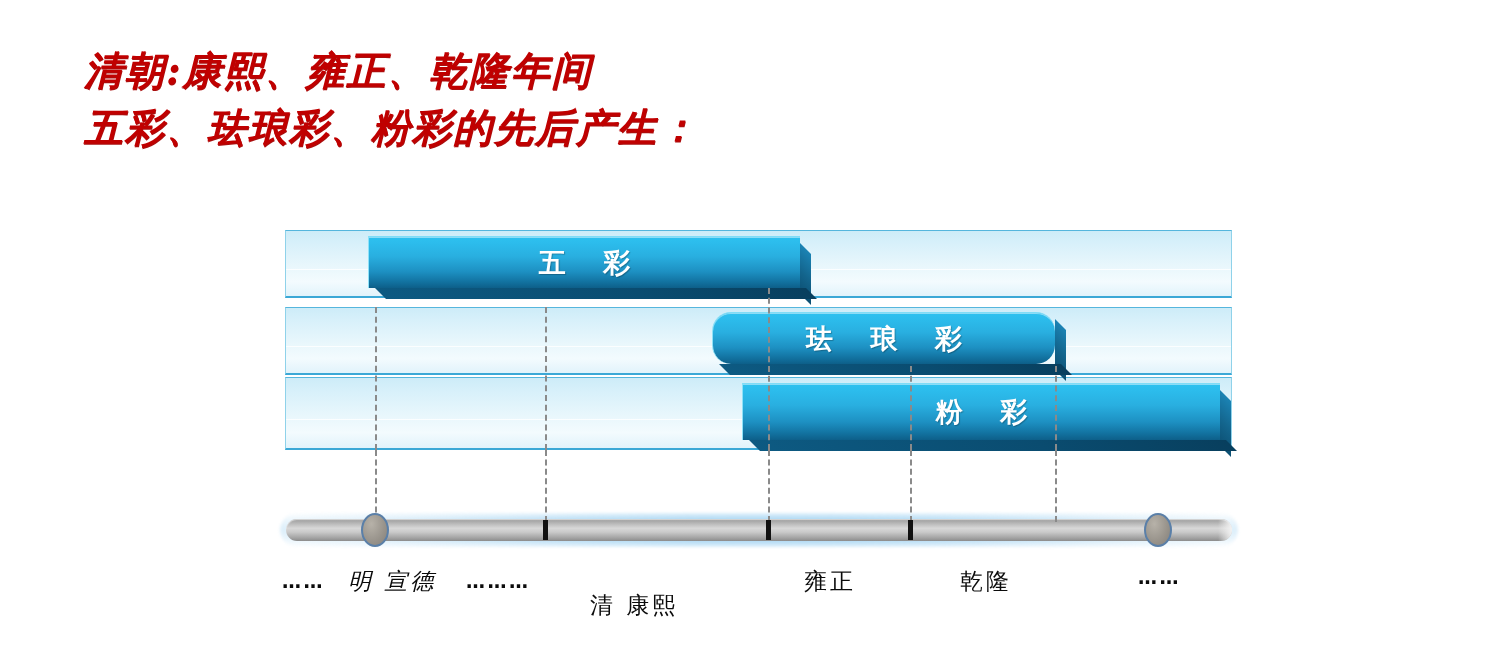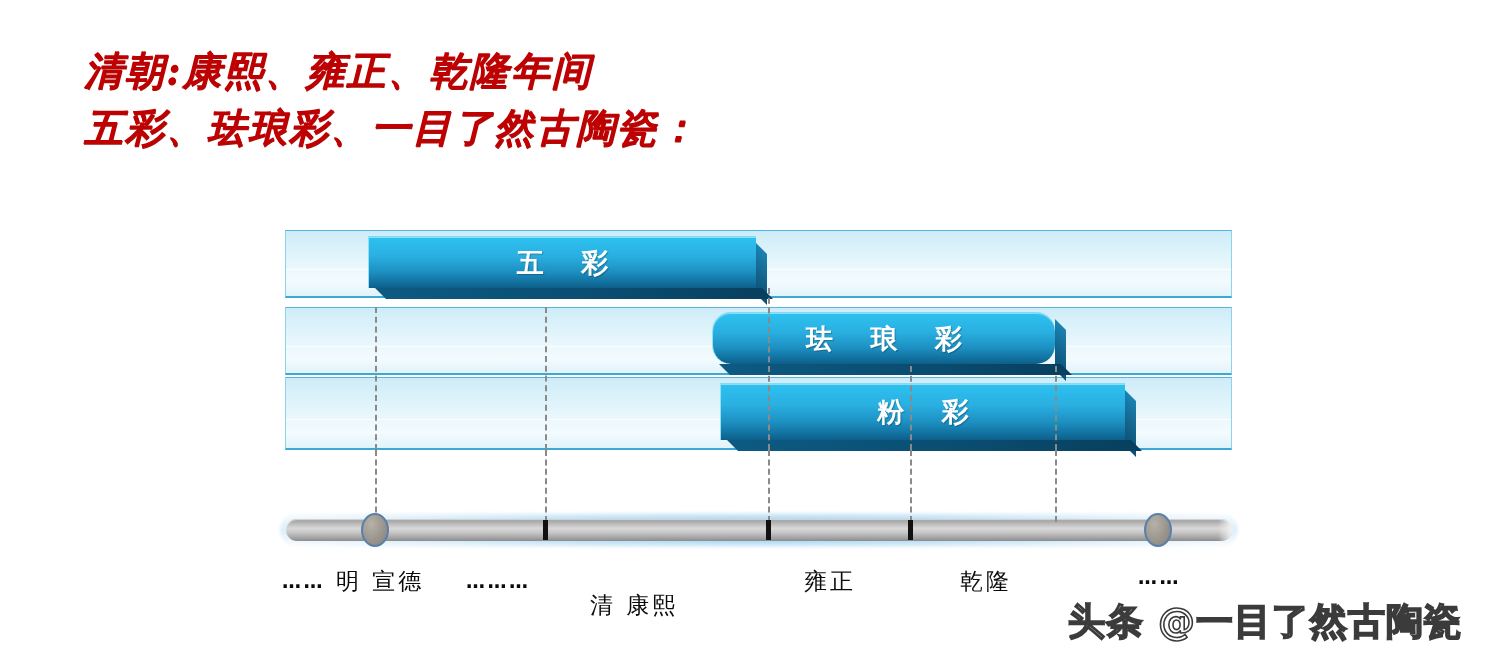--- a/index.html
+++ b/index.html
@@ -119,23 +119,23 @@
     color: #ffffff;
     font-family: "DejaVu Sans", "Liberation Sans", sans-serif;
     font-size: 27px;
     font-weight: bold;
     letter-spacing: 14px;
     text-indent: 14px;
     text-shadow: 1px 1px 1px rgba(0,0,0,0.25);
     white-space: nowrap;
   }
 
-  .bar.b0 { left: 83px;  top: 6px;  width: 388px; height: 52px; }
+  .bar.b0 { left: 83px;  top: 6px;  width: 432px; height: 52px; }
   .bar.b1 { left: 427px; top: 82px; width: 343px; height: 52px; border-radius: 19px; }
-  .bar.b2 { left: 435px; top: 153px; width: 405px; height: 57px; }
+  .bar.b2 { left: 457px; top: 153px; width: 478px; height: 57px; }
 
   
   .dash {
     position: absolute;
     width: 0;
     border-left: 2px dashed #8a8a8a;
     z-index: 5;
   }
 
   
@@ -237,21 +237,21 @@
     opacity: 0.92;
   }
 </style>
 </head>
 <body>
 
 <div id="stage">
 
   <div class="title-block">
     <div class="title-line">清朝:康熙、雍正、乾隆年间</div>
-    <div class="title-line">五彩、珐琅彩、一目了然古陶瓷：</div>
+    <div class="title-line">五彩、珐琅彩、粉彩的先后产生：</div>
   </div>
 
   <div class="chart">
 
     <div class="track row0"></div>
     <div class="track row1"></div>
     <div class="track row2"></div>
 
     <div class="dash" style="left:90px;  top:77px;  height:143px;"></div>
     <div class="dash" style="left:260px; top:77px;  height:143px;"></div>
@@ -291,25 +291,24 @@
     <div class="tl-node" style="left:83px;"></div>
     <div class="tl-node" style="left:866px;"></div>
 
     <div class="tl-tick" style="left:265px;"></div>
     <div class="tl-tick" style="left:488px;"></div>
     <div class="tl-tick" style="left:630px;"></div>
   </div>
 
   <div class="axis-labels">
     <div class="dots" style="left:282px; top:570px;">……</div>
-    <div class="axis-label" style="left:336px; top:566px;">明 宣德</div>
+    <div class="axis-label" style="left:348px; top:566px;font-style:italic;">明 宣德</div>
     <div class="dots" style="left:466px; top:570px;">………</div>
 
     <div class="axis-label" style="left:590px; top:590px;">清 康熙</div>
     <div class="axis-label" style="left:804px; top:566px;text-align:center;">雍正</div>
     <div class="axis-label" style="left:960px; top:566px;">乾隆</div>
 
     <div class="dots" style="left:1138px; top:566px;">……</div>
   </div>
 
-  <div class="watermark">头条 @一目了然古陶瓷</div>
 
 </div>
 
 </body></html>

